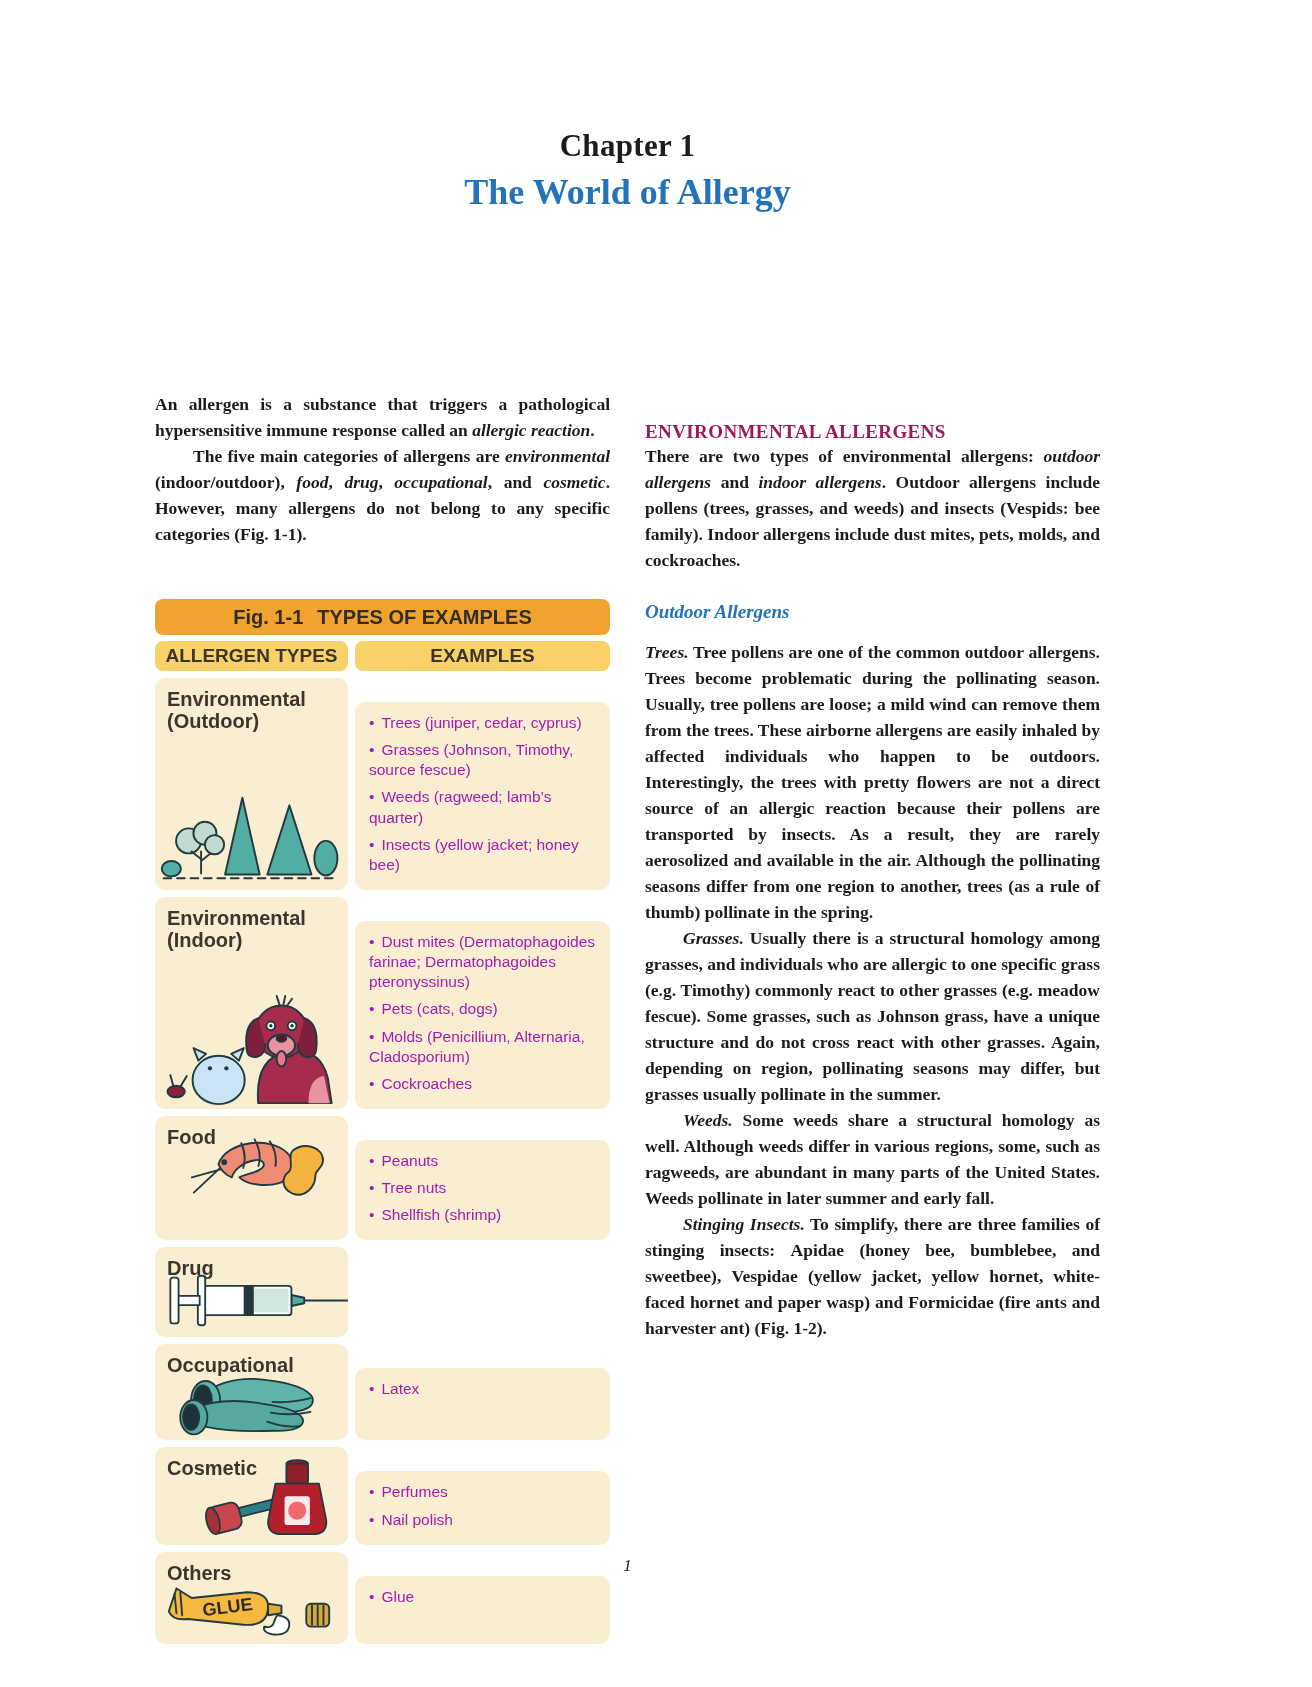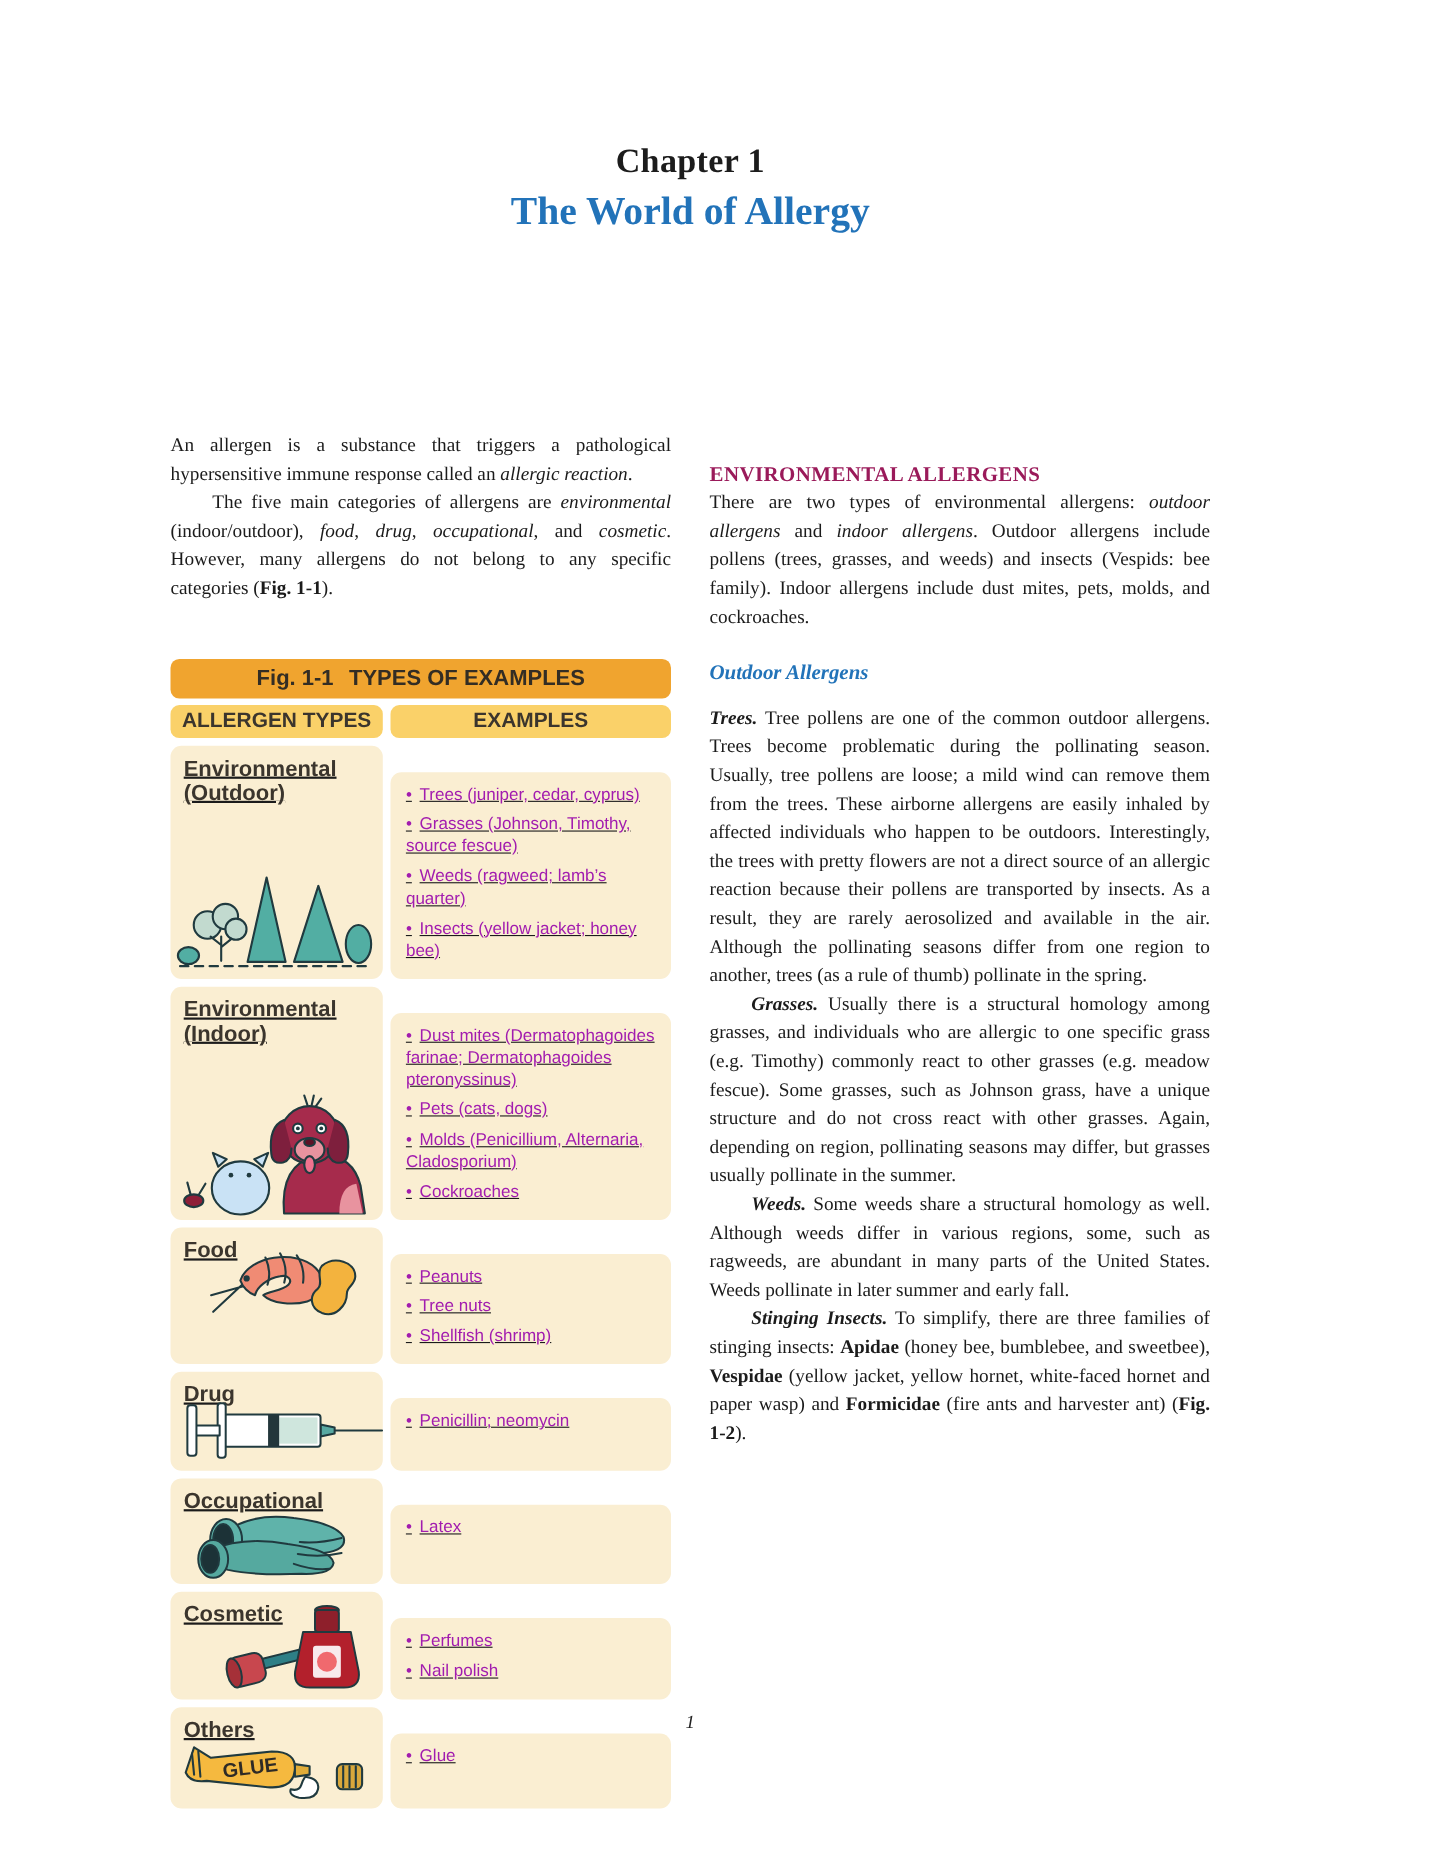--- a/index.html
+++ b/index.html
@@ -5,37 +5,37 @@
   html,body{margin:0;padding:0;background:#ffffff;}
   .page{position:relative;width:1312px;height:1687px;background:#ffffff;overflow:hidden;
         font-family:"Liberation Serif", serif;color:var(--body_text,#1b1b1b);border-radius:20px;}
   
   .chapter-head{position:absolute;top:128px;left:155px;width:945px;text-align:center;}
   .chapter-label{font-size:31px;font-weight:bold;color:#1c1c1c;letter-spacing:.3px;}
   .chapter-title{margin-top:7px;font-size:36px;font-weight:bold;color:var(--title_blue,#2273B9);}
   
   .content{position:absolute;top:391px;left:155px;width:945px;display:flex;gap:35px;}
   .col{width:455px;}
-  .body-p{margin:0;font-size:17.5px;line-height:26px;text-align:justify;}
+  .body-p{margin:0;font-size:17.5px;line-height:26px;text-align:justify;font-weight:bold;}
   .body-p.indent{text-indent:38px;}
   .section-heading{margin:30px 0 0 0;font-size:19px;font-weight:bold;color:var(--heading_maroon,#9A1A5A);
         letter-spacing:.4px;}
   .sub-heading{margin:28px 0 16px 0;font-size:19px;font-weight:bold;font-style:italic;
         color:var(--title_blue,#2273B9);}
   .rc-intro{}
   
   .figure{margin-top:52px;width:455px;font-family:"Liberation Sans", sans-serif;}
   .fig-titlebar{height:36px;border-radius:8px;background:var(--fig_orange,#F0A42F);
         display:flex;align-items:center;justify-content:center;gap:14px;
         font-size:20px;font-weight:bold;color:#332d24;}
   .fig-colheads{margin-top:6px;display:grid;grid-template-columns:193px 255px;gap:7px;}
   .fig-colheads .pill{height:30px;border-radius:8px;background:var(--fig_gold,#FAD169);
         display:flex;align-items:center;justify-content:center;
         font-size:19px;font-weight:bold;color:#3b352d;}
-  .fig-row{margin-top:7px;display:grid;grid-template-columns:193px 255px;gap:7px;text-decoration:underline;}
+  .fig-row{margin-top:7px;display:grid;grid-template-columns:193px 255px;gap:7px;}
   .cell{background:var(--fig_cream,#FAEED2);border-radius:10px;position:relative;}
   .type-label{padding:10px 6px 0 12px;font-size:20px;font-weight:bold;line-height:1.12;color:#3b352d;}
   .examples-cell{padding:11px 12px 8px 14px;font-size:15.5px;line-height:1.3;color:#a21caf;margin-top:24px;}
   .example-item{margin:0 0 7px 0;}
   .example-item::before{content:"\2022";margin-right:7px;}
   
   .illu{position:absolute;}
   .illu path,.illu ellipse,.illu circle,.illu rect,.illu polygon{stroke:#203a3f;stroke-width:2;
         stroke-linejoin:round;stroke-linecap:round;}
   .illu .nostroke{stroke:none;}
@@ -164,23 +164,20 @@
               <path d="M140,25 L154,28 L154,34 L140,37 Z" fill="#58A9A2"></path>
               <rect x="44" y="15" width="96" height="32" rx="3" fill="#ffffff"></rect>
               <rect class="nostroke" x="99" y="18" width="38" height="26" fill="#CFE6DD"></rect>
               <rect class="nostroke" x="88" y="15" width="11" height="32" fill="#23363B"></rect>
               <path class="nostroke" d="M52,25 H84 M52,37 H84" stroke="#9DB4B8" stroke-width="1.5" fill="none"></path>
               <rect x="38" y="4" width="8" height="54" rx="3" fill="#ffffff"></rect>
               <rect x="16" y="26" width="24" height="10" fill="#ffffff"></rect>
               <rect x="8" y="6" width="9" height="50" rx="3" fill="#ffffff"></rect>
             </svg>
           </div>
-          <div class="cell examples-cell">
-              <div class="example-item">Penicillin; neomycin</div>
-            </div>
         </div>
 
         <div class="fig-row">
           <div class="cell" style="min-height:96px">
             <div class="type-label">Occupational</div>
             <svg class="illu illu-gloves" viewBox="0 0 180 84">
               <path d="M40,34 Q70,14 110,20 Q152,25 160,39 Q164,52 140,55 Q100,61 62,55 Q42,51 40,34 Z" fill="#5FB3AA"></path>
               <ellipse cx="42" cy="42" rx="16" ry="21" fill="#5FB3AA"></ellipse>
               <ellipse cx="39" cy="42" rx="10" ry="16" fill="#1C3237"></ellipse>
               <path d="M26,52 Q60,38 104,46 Q148,52 150,65 Q148,77 118,76 Q72,78 44,72 Q26,67 26,52 Z" fill="#55A99F"></path>

